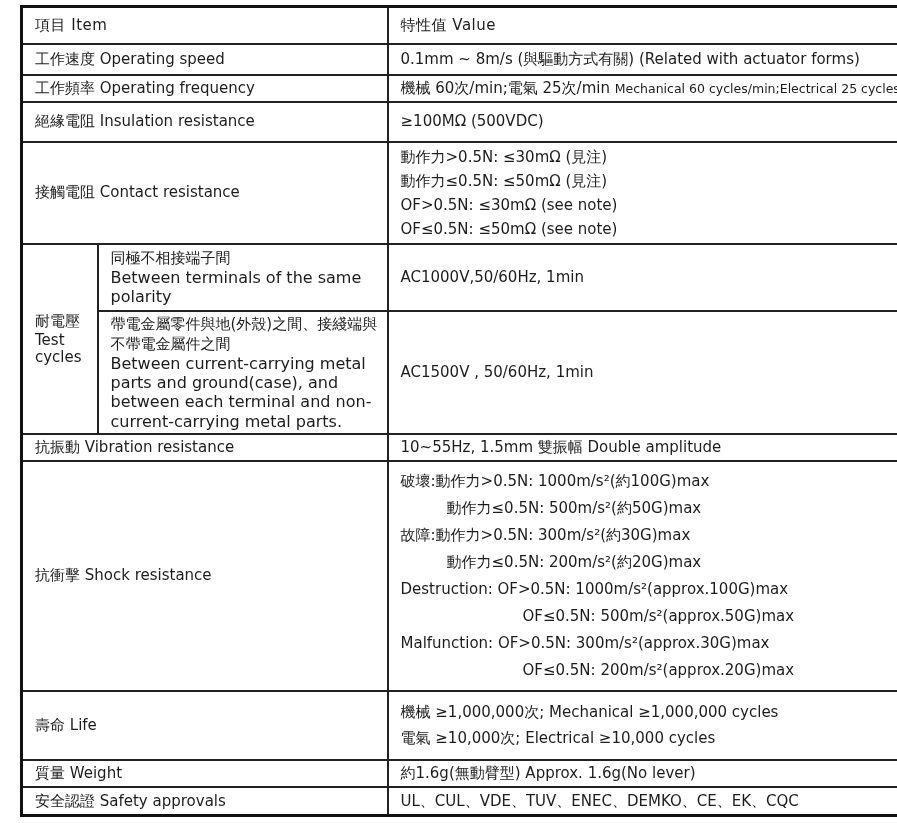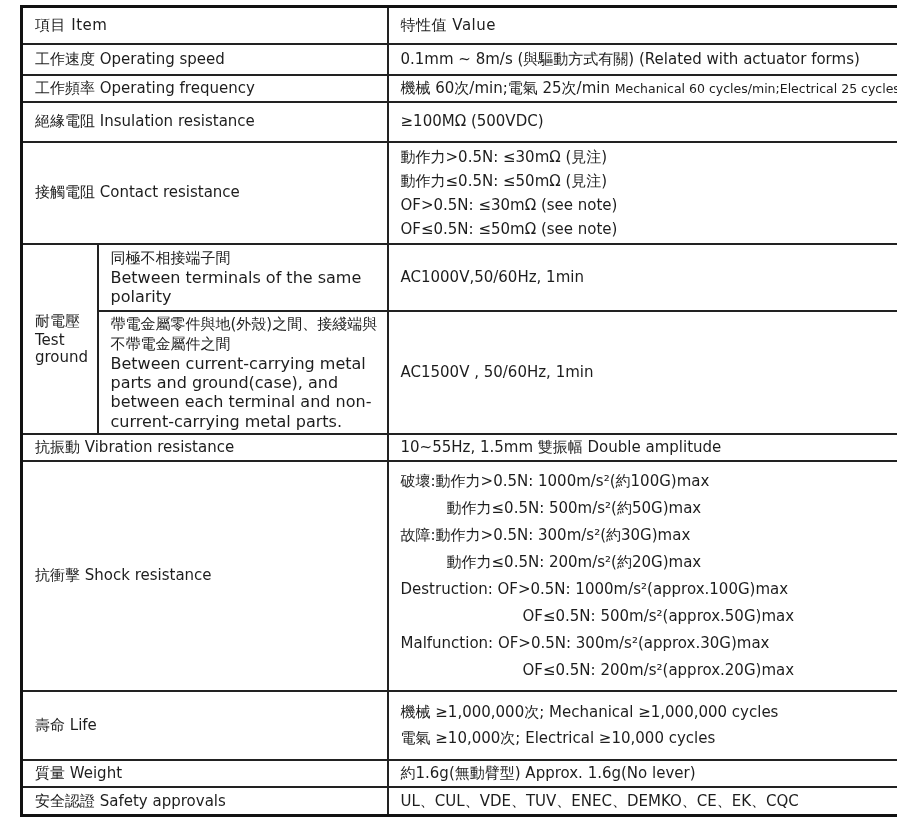--- a/index.html
+++ b/index.html
@@ -110,21 +110,21 @@
         <div class="line">動作力≤0.5N: ≤50mΩ (見注)</div>
         <div class="line">OF&gt;0.5N: ≤30mΩ (see note)</div>
         <div class="line">OF≤0.5N: ≤50mΩ (see note)</div>
       </td>
     </tr>
 
     <tr class="h-tv1">
       <td class="group-cell" rowspan="2">
         <div>耐電壓</div>
         <div class="g-en">Test</div>
-        <div class="g-en">ground</div>
+        <div class="g-en">cycles</div>
       </td>
       <td class="subdesc">
         <div class="d-zh">同極不相接端子間</div>
         <span class="d-en">Between terminals of the same polarity</span>
       </td>
       <td class="val nowrap">AC1000V,50/60Hz, 1min</td>
     </tr>
 
     <tr class="h-tv2">
       <td class="subdesc">

